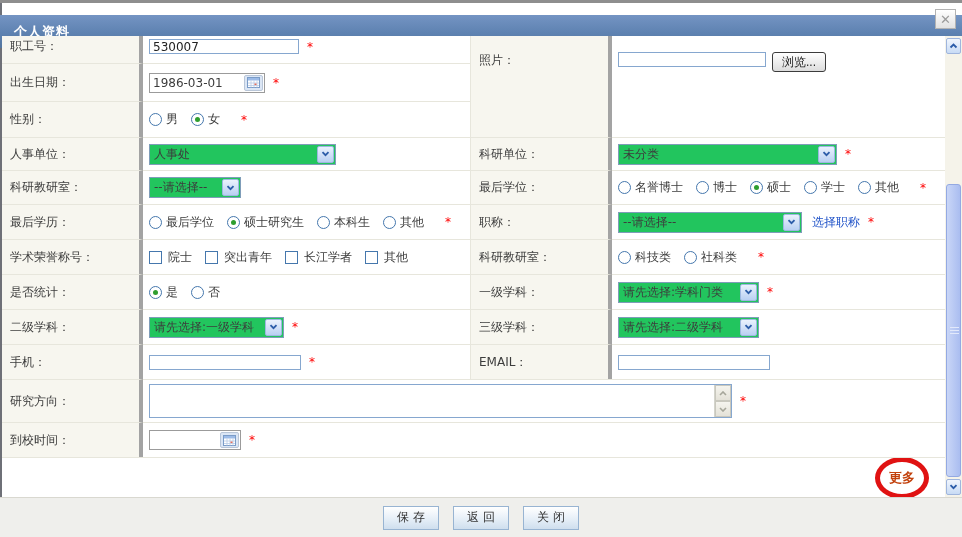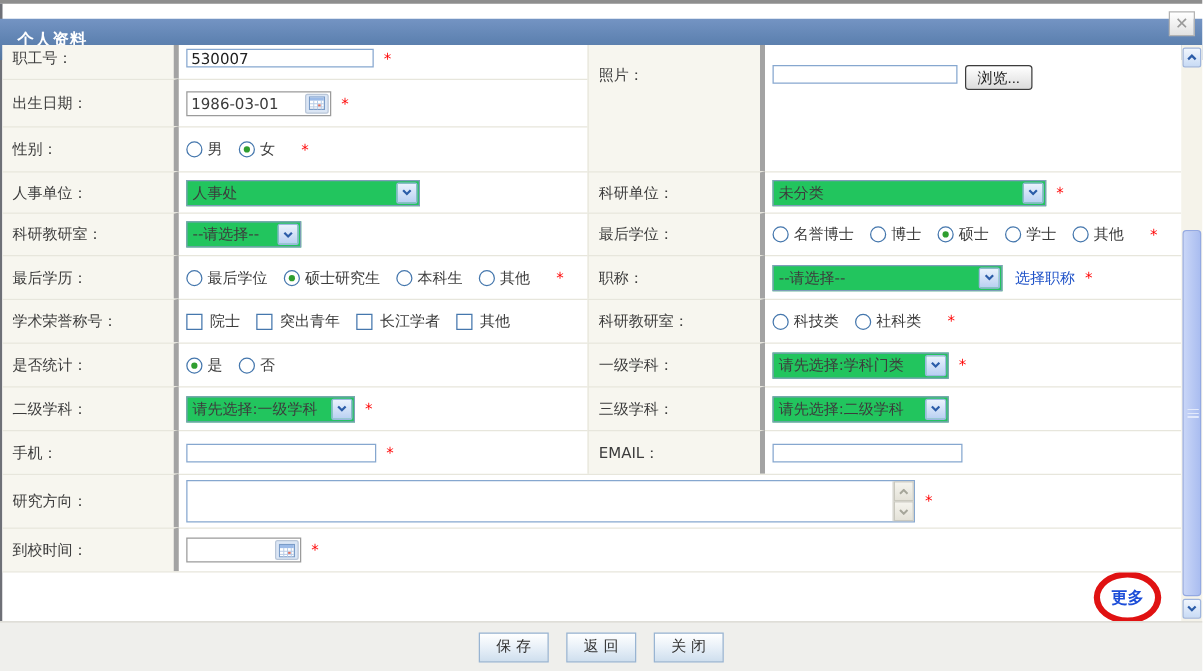--- a/index.html
+++ b/index.html
@@ -58,21 +58,21 @@
   .tarea .pad { flex:1; }
   .tarea .spin { width:17px; display:flex; flex-direction:column; border-left:1px solid #d4d4cc; }
   .spinbtn { flex:1; background:linear-gradient(180deg,#f5f4ee,#e4e2d8); border:1px solid #c9c8be;
     display:flex; align-items:center; justify-content:center; cursor:pointer; }
 
   .more-row { position:relative; }
   .more-wrap { position:absolute; right:16px; top:0; width:54px; height:40px;
     display:flex; align-items:center; justify-content:center; }
   .more-ellipse { position:absolute; left:0; top:-1px; width:54px; height:42px;
     border:5px solid #e01212; border-radius:50%; }
-  .more-link { position:relative; color:#1d4ed8; font-weight:bold; font-size:13px; cursor:pointer;font-family:Liberation Serif, serif; }
+  .more-link { position:relative; color:#c2410c; font-weight:bold; font-size:13px; cursor:pointer;font-family:Liberation Serif, serif; }
 
   .scrollbar { position:absolute; top:36px; right:0; width:17px; height:461px; background:#f5f3ea; }
   .sb-btn { position:absolute; left:1px; width:15px; height:16px; border:1px solid #9fb5dd; border-radius:2px;
     background:linear-gradient(180deg,#f1f6fd,#c8dbf5); display:flex; align-items:center; justify-content:center; cursor:pointer; }
   .sb-up { top:2px; } .sb-down { bottom:2px; }
   .sb-thumb { position:absolute; left:1px; top:148px; width:15px; height:293px;
     background:linear-gradient(90deg,#c9d6f7,#aabdf0); border:1px solid #94a9e2; border-radius:3px; cursor:pointer; }
   .sb-grip { position:absolute; left:3px; top:50%; margin-top:-4px; width:9px; height:8px;
     background:repeating-linear-gradient(180deg,#e2e9fb 0 1px,transparent 1px 3px); }
 

